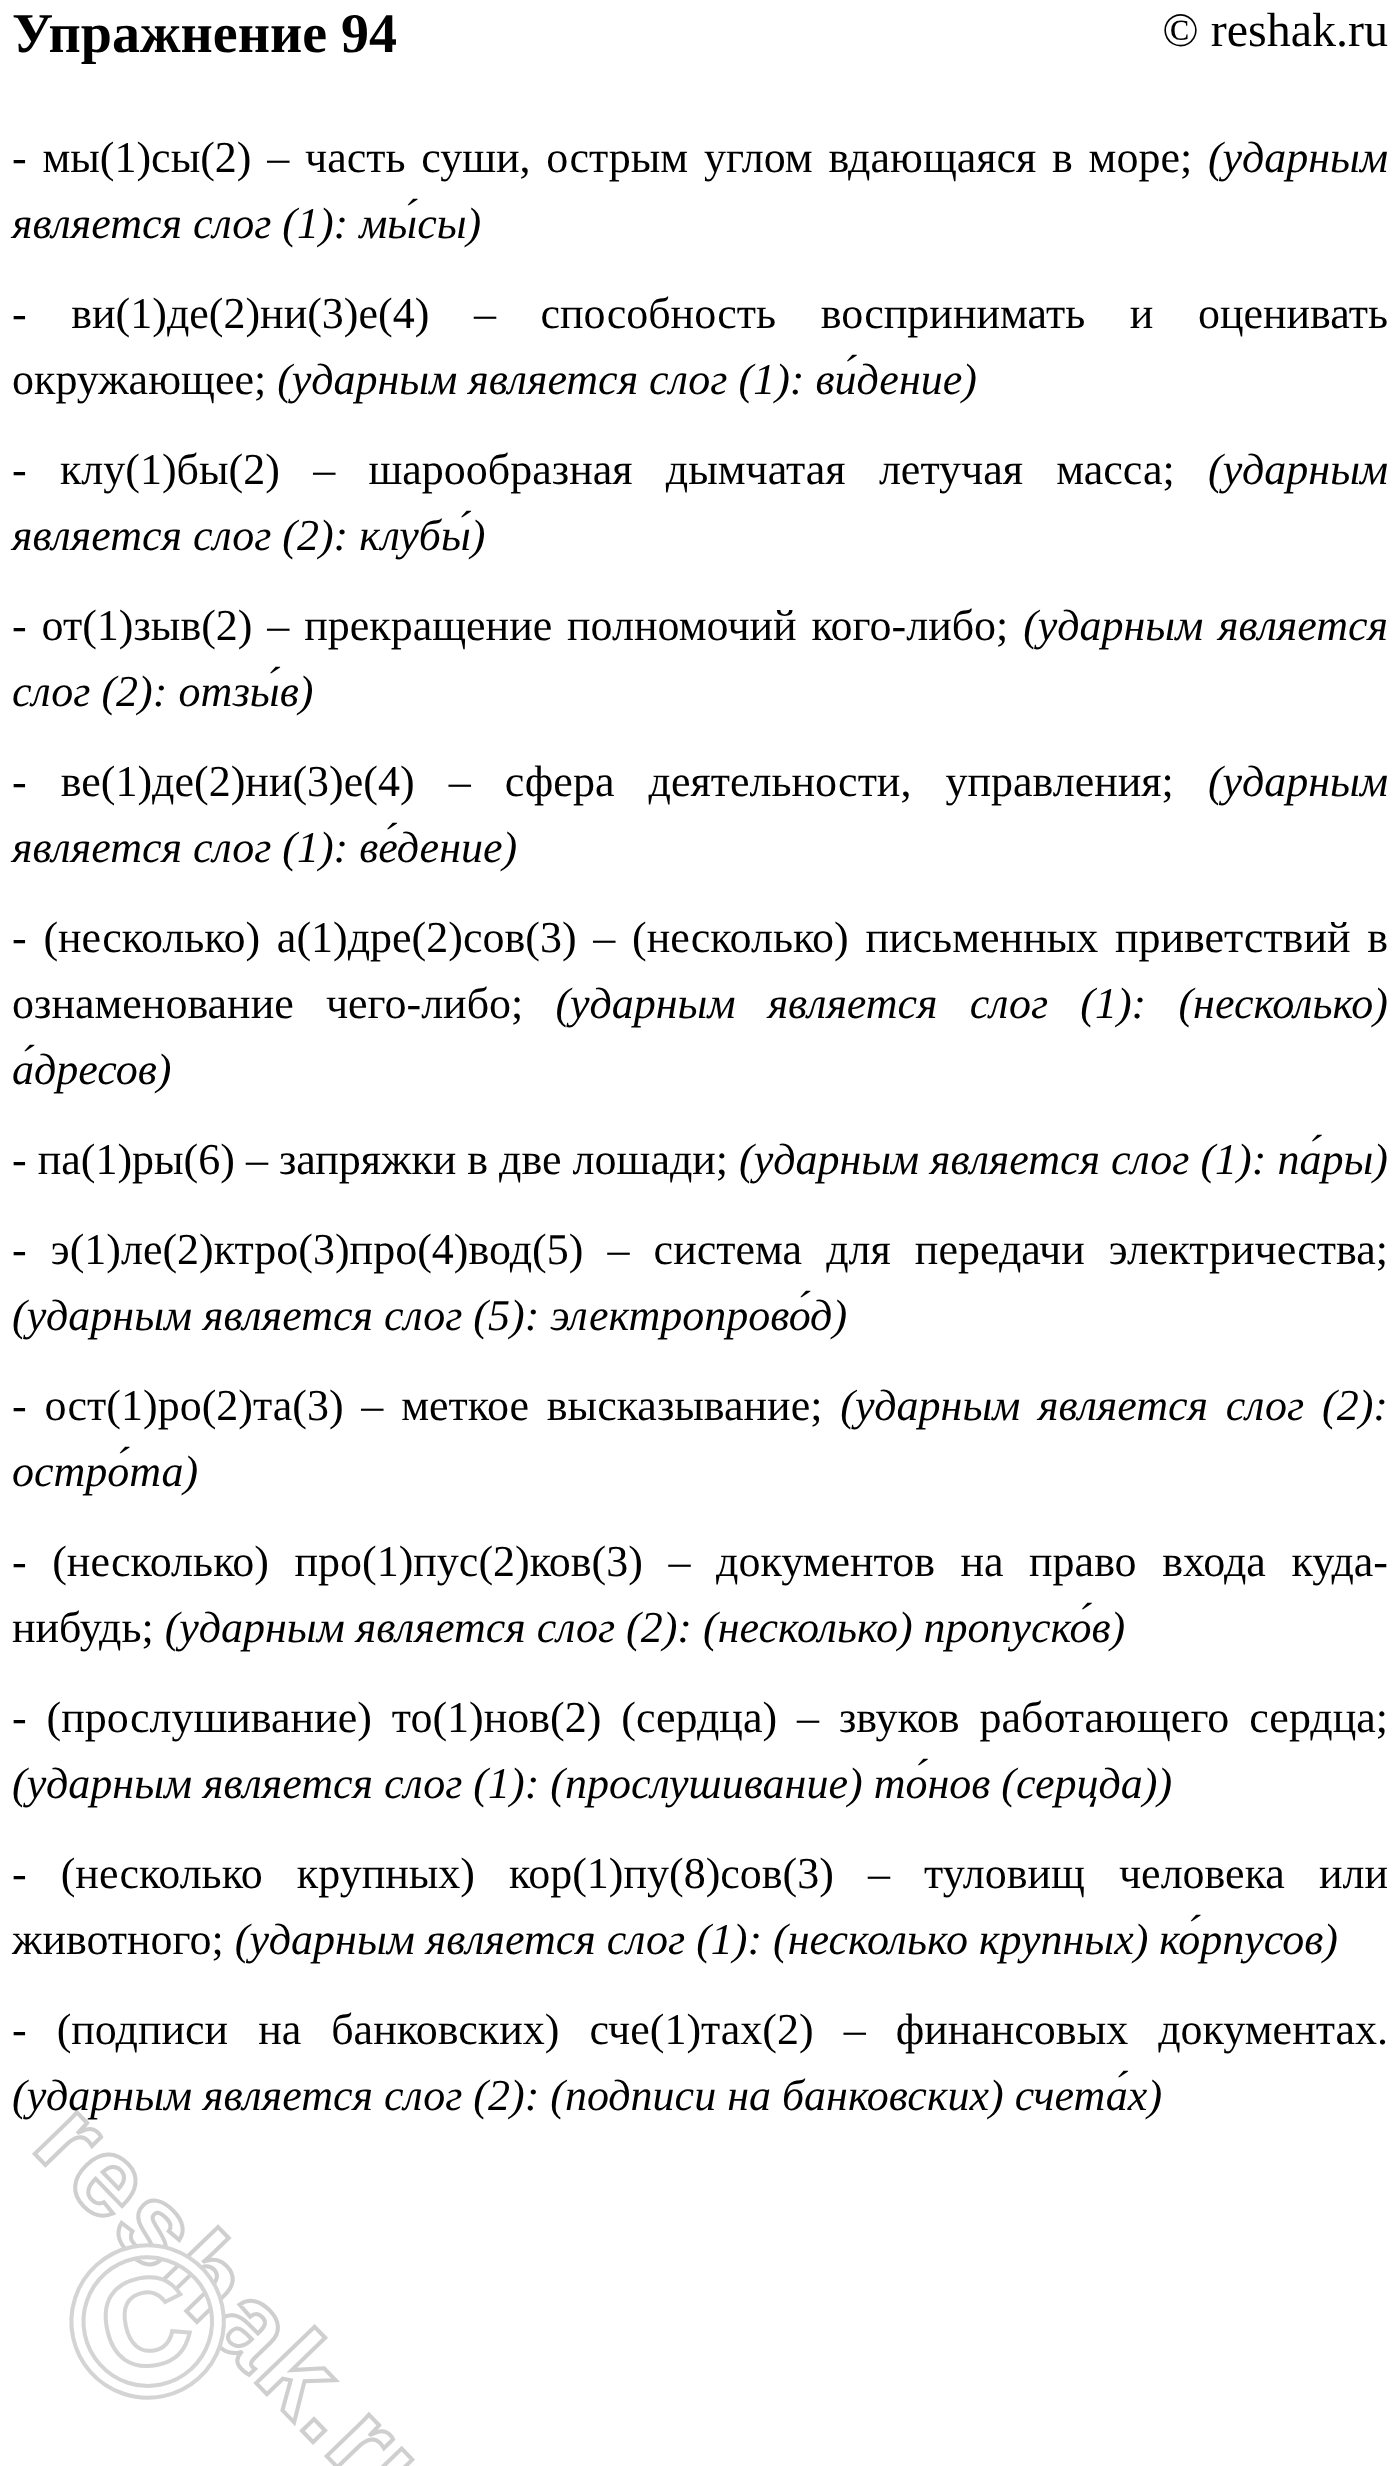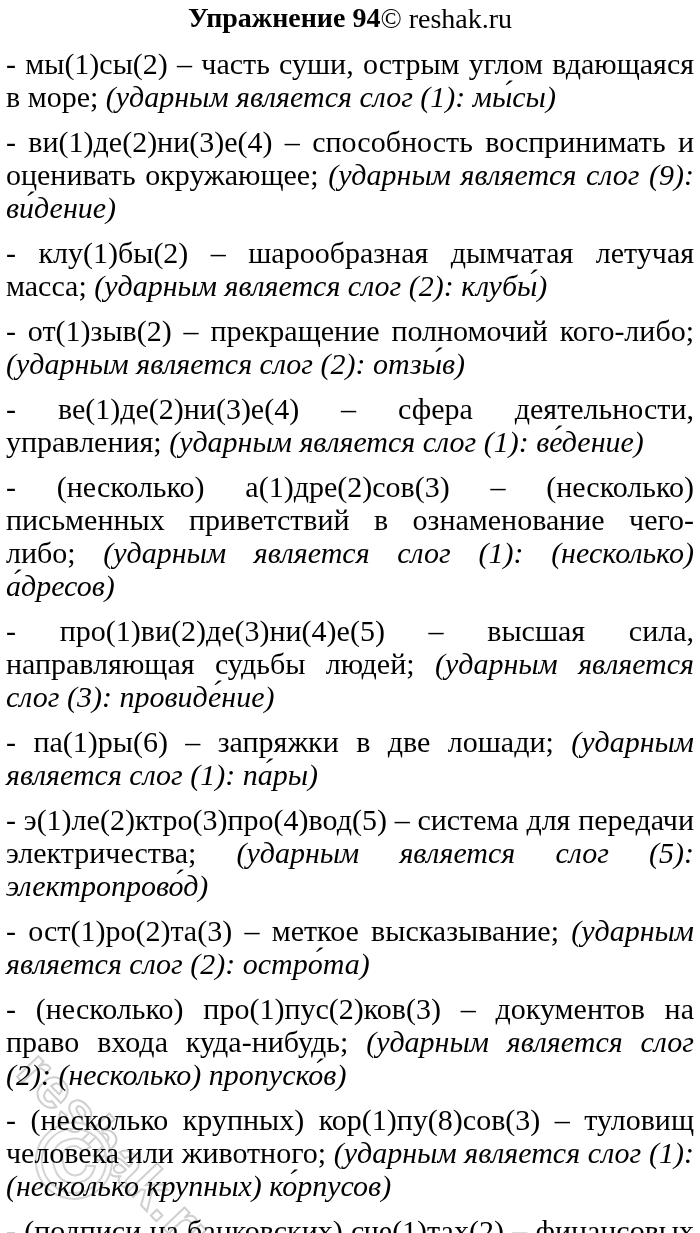--- a/index.html
+++ b/index.html
@@ -8,28 +8,28 @@
     background: #ffffff; color: #000000;
     font-family: "Liberation Serif", serif;
     position: relative; overflow: hidden;
   }
   .page {
     position: relative; z-index: 1;
     padding: 3px 6px 0 6px;
     box-sizing: border-box;
   }
   .header {
-    display: flex; justify-content: center; align-items: flex-start;
-    margin: 0 0 12px 0;
+    display: flex; justify-content: space-between; align-items: flex-start;
+    margin: 0 0 28px 0;
   }
   .title { font-weight: bold; font-size: 28px; line-height: 1.1; }
-  .copyright { font-size: 28px; line-height: 1.15; }
+  .copyright { font-size: 24px; line-height: 1.15; }
   .items { }
   .item {
-    font-size: 30px; line-height: 33px;
+    font-size: 22px; line-height: 33px;
     text-align: justify;
     margin: 0 0 12px 0;
   }
   .item:last-child { margin-bottom: 0; }
   .answer { font-style: italic; }
   
   .watermark { position: absolute; z-index: 0; left: 0; top: 0; width: 700px; height: 1233px; pointer-events: none; }
   .wm-text {
     position: absolute; left: 52px; top: 1038px;
     transform: rotate(46deg); transform-origin: 0 0;
@@ -55,38 +55,38 @@
 
 <div class="page">
   <div class="header">
     <span class="title">Упражнение 94</span>
     <span class="copyright">© reshak.ru</span>
   </div>
 
   <div class="items" id="items">
   <p class="item"><span>- мы(1)сы(2) – часть суши, острым углом вдающаяся в море;</span> <span class="answer">(ударным является слог (1): мы́сы)</span></p>
 
-  <p class="item"><span>- ви(1)де(2)ни(3)е(4) – способность воспринимать и оценивать окружающее;</span> <span class="answer">(ударным является слог (9): ви́дение)</span></p>
+  <p class="item"><span>- ви(1)де(2)ни(3)е(4) – способность воспринимать и оценивать окружающее;</span> <span class="answer">(ударным является слог (1): ви́дение)</span></p>
 
   <p class="item"><span>- клу(1)бы(2) – шарообразная дымчатая летучая масса;</span> <span class="answer">(ударным является слог (2): клубы́)</span></p>
 
   <p class="item"><span>- от(1)зыв(2) – прекращение полномочий кого-либо;</span> <span class="answer">(ударным является слог (2): отзы́в)</span></p>
 
   <p class="item"><span>- ве(1)де(2)ни(3)е(4) – сфера деятельности, управления;</span> <span class="answer">(ударным является слог (1): ве́дение)</span></p>
 
   <p class="item"><span>- (несколько) а(1)дре(2)сов(3) – (несколько) письменных приветствий в ознаменование чего-либо;</span> <span class="answer">(ударным является слог (1): (несколько) а́дресов)</span></p>
 
-  <p class="item"><span>- про(1)ви(2)де(3)ни(4)е(5) – высшая сила, направляющая судьбы людей;</span> <span class="answer">(ударным является слог (3): провиде́ние)</span></p>
 
   <p class="item"><span>- па(1)ры(6) – запряжки в две лошади;</span> <span class="answer">(ударным является слог (1): па́ры)</span></p>
 
   <p class="item"><span>- э(1)ле(2)ктро(3)про(4)вод(5) – система для передачи электричества;</span> <span class="answer">(ударным является слог (5): электропрово́д)</span></p>
 
   <p class="item"><span>- ост(1)ро(2)та(3) – меткое высказывание;</span> <span class="answer">(ударным является слог (2): остро́та)</span></p>
 
   <p class="item"><span>- (несколько) про(1)пус(2)ков(3) – документов на право входа куда-нибудь;</span> <span class="answer">(ударным является слог (2): (несколько) пропуско́в)</span></p>
 
+  <p class="item"><span>- (прослушивание) то(1)нов(2) (сердца) – звуков работающего сердца;</span> <span class="answer">(ударным является слог (1): (прослушивание) то́нов (серцда))</span></p>
 
   <p class="item"><span>- (несколько крупных) кор(1)пу(8)сов(3) – туловищ человека или животного;</span> <span class="answer">(ударным является слог (1): (несколько крупных) ко́рпусов)</span></p>
 
   <p class="item"><span>- (подписи на банковских) сче(1)тах(2) – финансовых документах.</span> <span class="answer">(ударным является слог (2): (подписи на банковских) счета́х)</span></p>
 </div>
 </div>
 
 </body></html>

